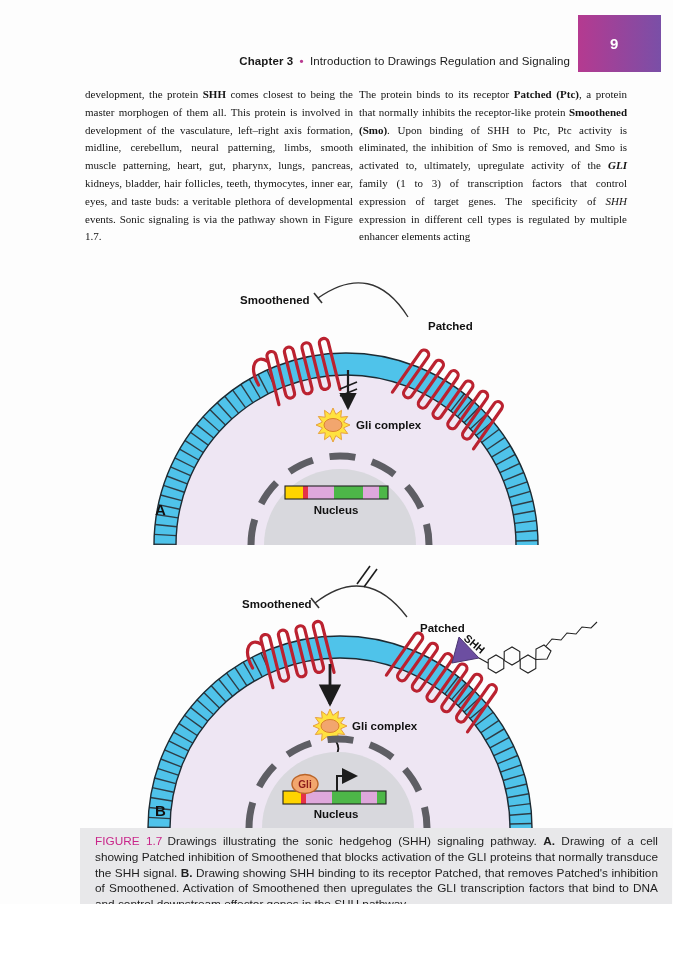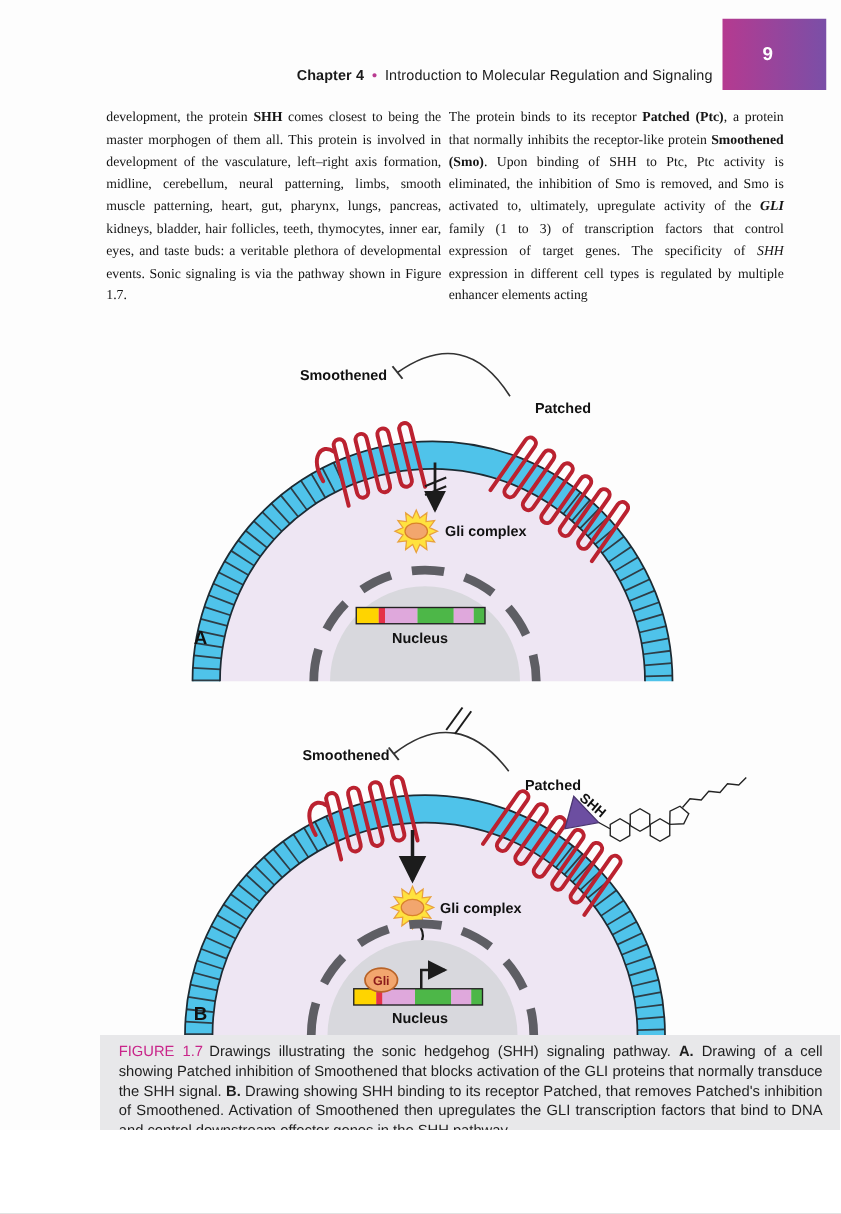--- a/index.html
+++ b/index.html
@@ -45,23 +45,23 @@
   .caption .figlabel { font-weight:normal; color:#c9258a; margin-right:5px; }
   
   .footer { position:absolute; left:0; top:904px; width:673px; height:67px; background:#fff; }
 </style>
 </head>
 <body>
 
 <div class="page">
 
   <div class="chapter-line">
-    <span class="chap">Chapter 4</span>
+    <span class="chap">Chapter 3</span>
     <span class="dot">•</span>
-    <span class="title">Introduction to Molecular Regulation and Signaling</span>
+    <span class="title">Introduction to Drawings Regulation and Signaling</span>
   </div>
   <div class="page-badge">
     <span>9</span>
   </div>
 
   <div class="col col-left"><span>development, the protein </span><span style="font-weight: bold;">SHH</span><span> comes closest to being the master morphogen of them all. This protein is involved in development of the vasculature, left–right axis formation, midline, cerebellum, neural patterning, limbs, smooth muscle patterning, heart, gut, pharynx, lungs, pancreas, kidneys, bladder, hair follicles, teeth, thymocytes, inner ear, eyes, and taste buds: a veritable plethora of developmental events. Sonic signaling is via the pathway shown in Figure 1.7.</span></div>
   <div class="col col-right"><span>The protein binds to its receptor </span><span style="font-weight: bold;">Patched (Ptc)</span><span>, a protein that normally inhibits the receptor-like protein </span><span style="font-weight: bold;">Smoothened (Smo)</span><span>. Upon binding of SHH to Ptc, Ptc activity is eliminated, the inhibition of Smo is removed, and Smo is activated to, ultimately, upregulate activity of the </span><span style="font-weight: bold; font-style: italic;">GLI</span><span> family (1 to 3) of transcription factors that control expression of target genes. The specificity of </span><span style="font-style: italic;">SHH</span><span> expression in different cell types is regulated by multiple enhancer elements acting</span></div>
 
   <svg id="panelA" width="673" height="302" viewBox="0 0 673 302">
     <defs>

